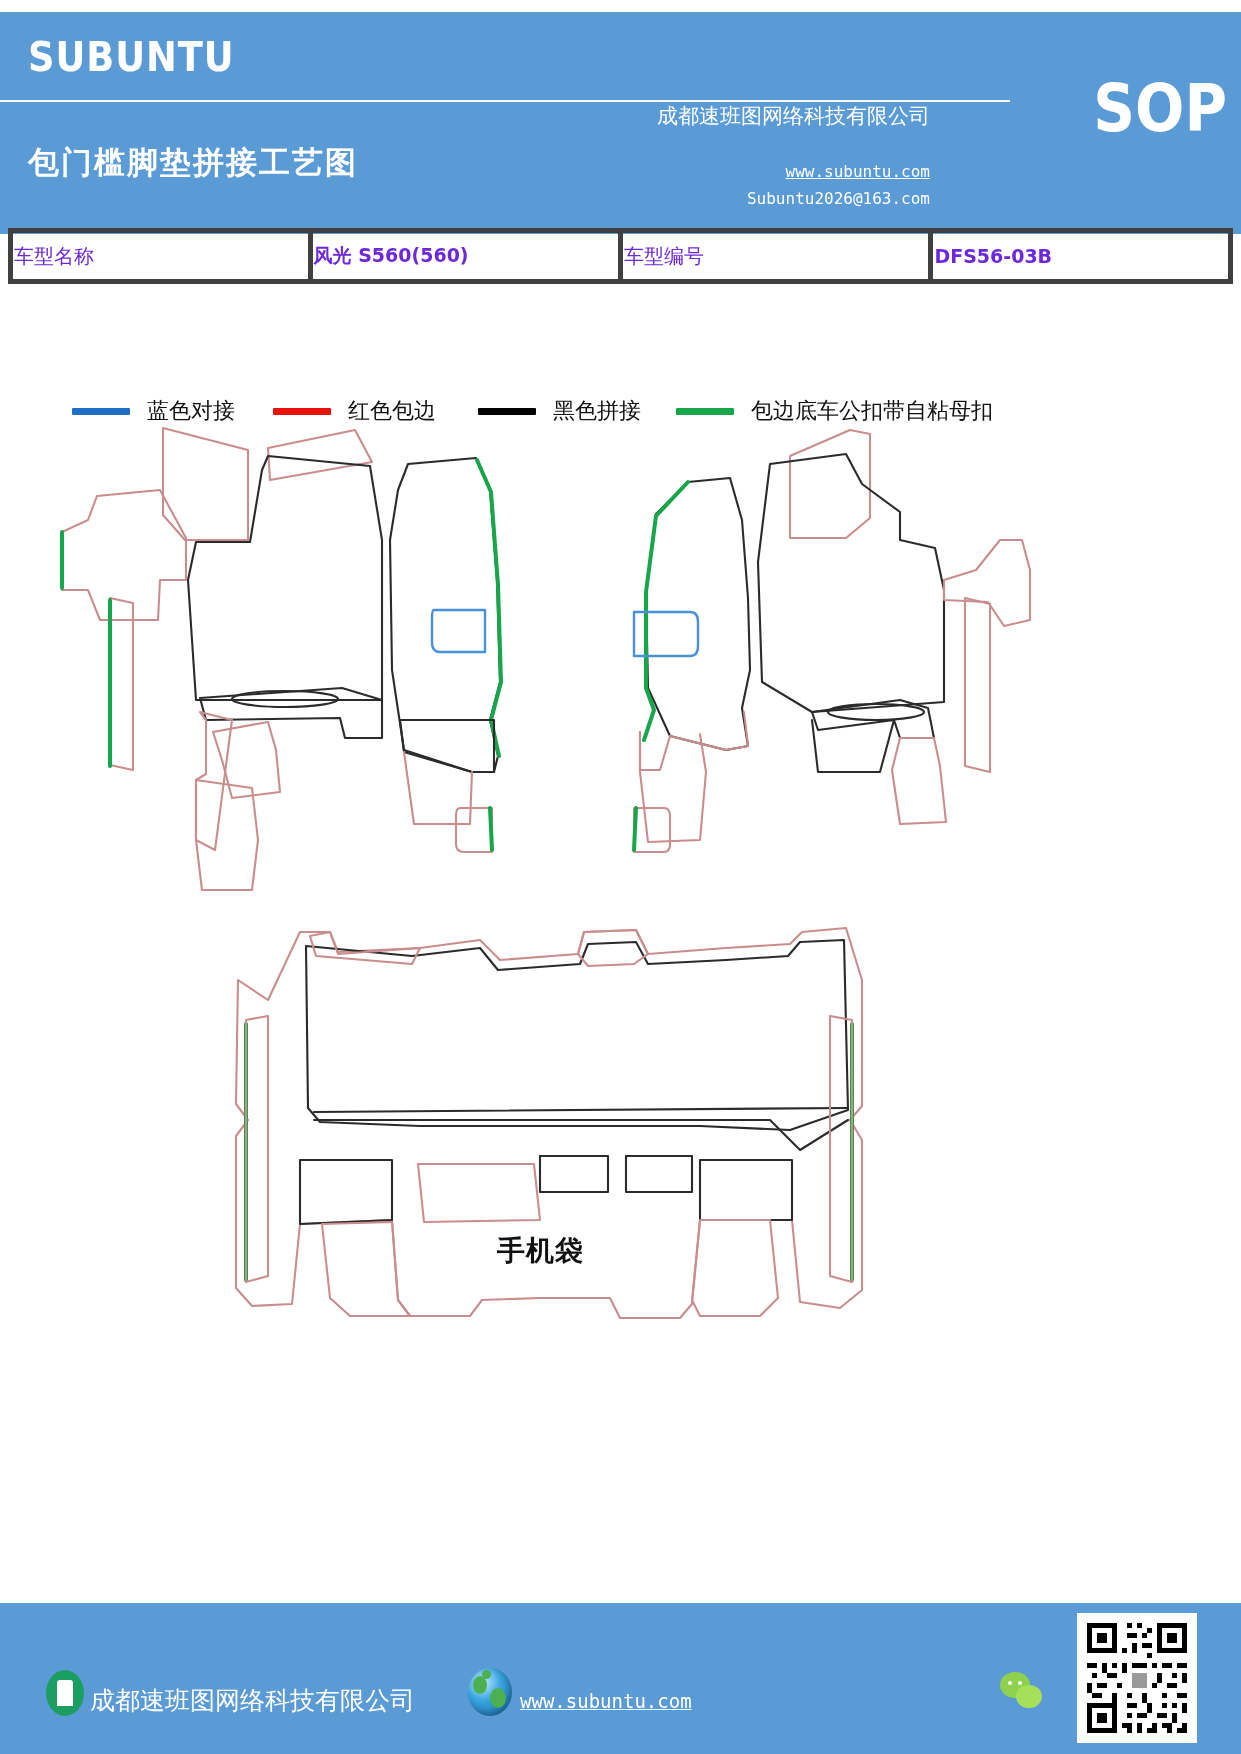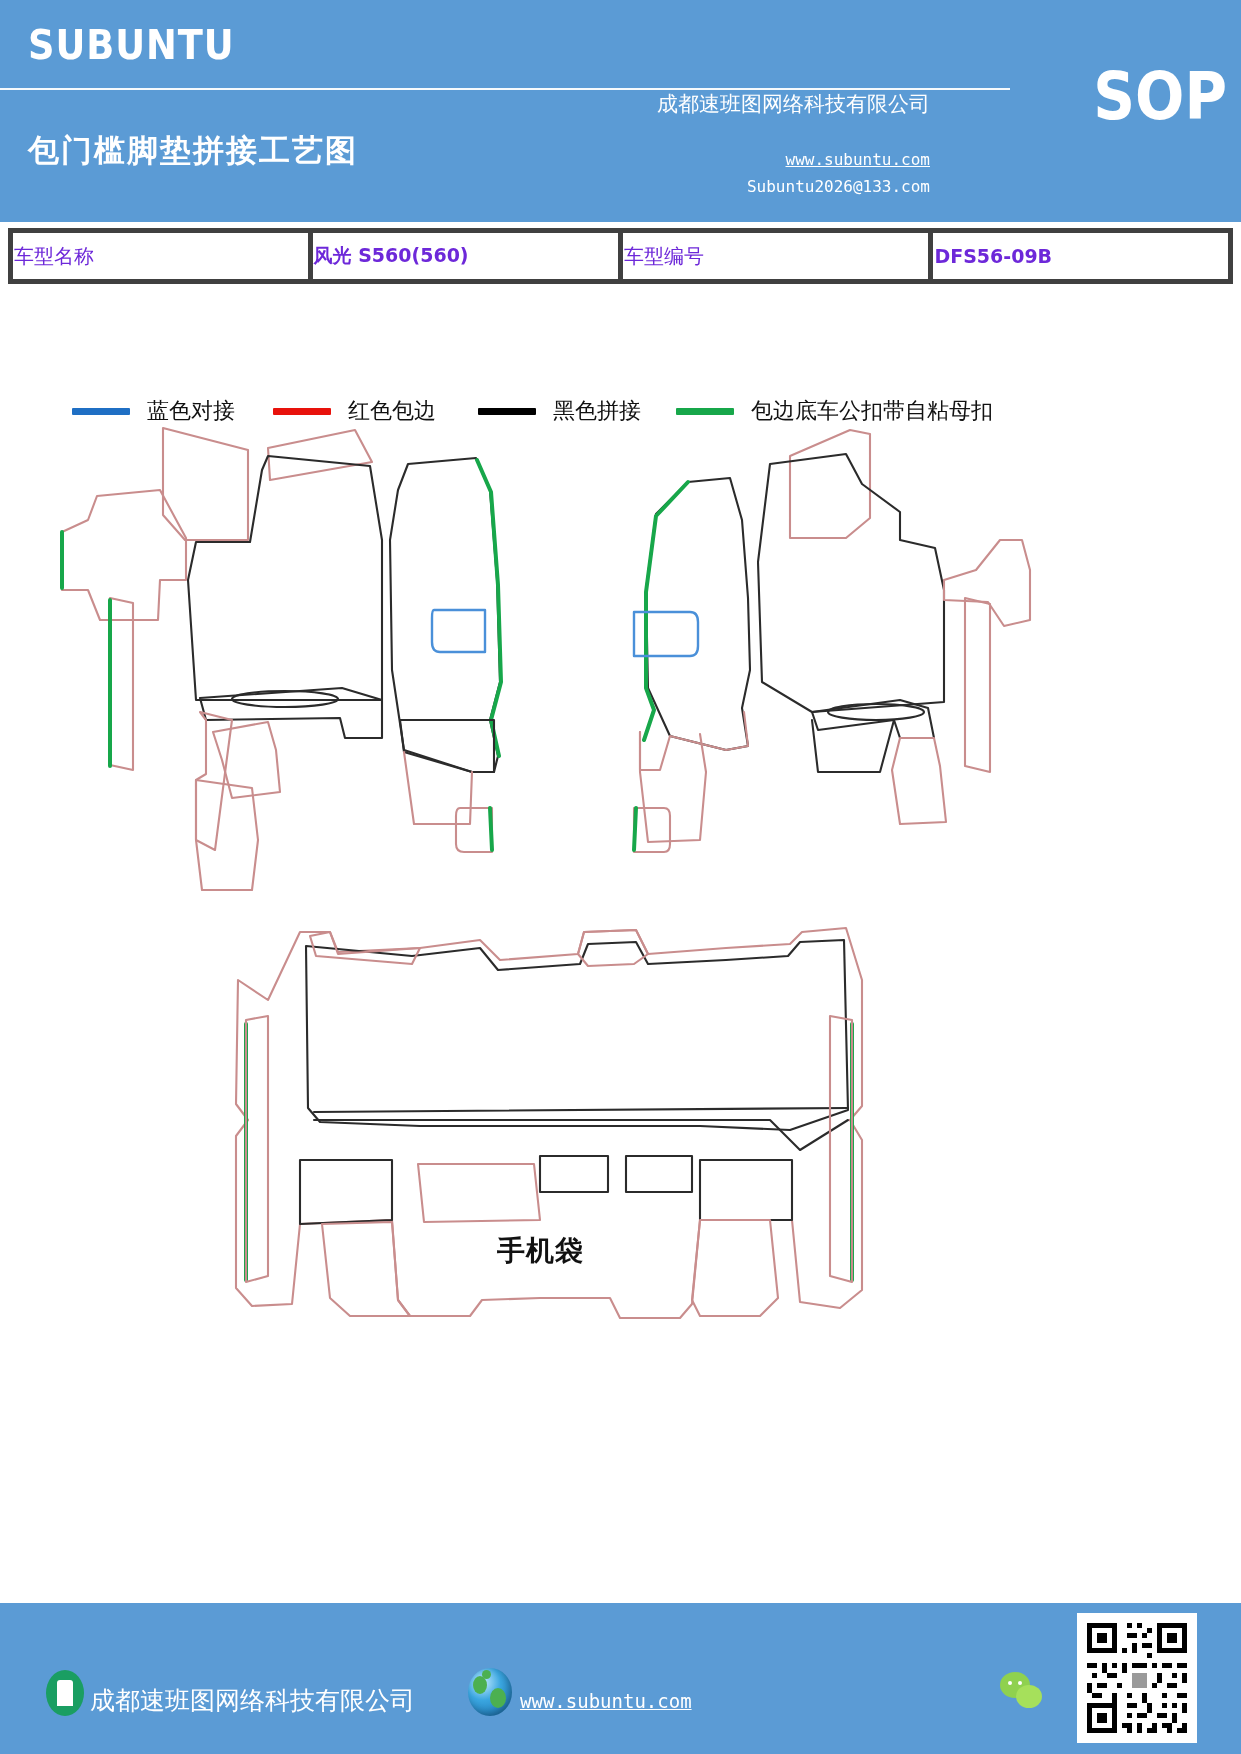--- a/index.html
+++ b/index.html
@@ -5,21 +5,21 @@
   html,body{margin:0;padding:0;}
   body{
     width:1241px;height:1754px;
     background:#ffffff;
     font-family:"Liberation Serif", serif;
     overflow:hidden;
     position:relative;
   }
   
   .header{
-    position:absolute;left:0;top:0;width:1241px;height:222px;
+    position:absolute;left:0;top:12px;width:1241px;height:222px;
     background:#5b9bd5;
   }
   .brand{
     position:absolute;left:28px;top:22px;
     font-family:"DejaVu Sans", sans-serif;
     font-weight:bold;font-size:40px;letter-spacing:1px;
     color:#ffffff;
     transform:scaleX(0.92);transform-origin:left center;
   }
   .hrule{
@@ -144,30 +144,30 @@
 </head>
 <body>
 
 <div class="header">
   <div class="brand">SUBUNTU</div>
   <div class="hrule"></div>
   <div class="company-name-top">成都速班图网络科技有限公司</div>
   <div class="sop">SOP</div>
   <div class="doc-title">包门槛脚垫拼接工艺图</div>
   <div class="web-top">www.subuntu.com</div>
-  <div class="mail-top">Subuntu2026@133.com</div>
+  <div class="mail-top">Subuntu2026@163.com</div>
 </div>
 
 <table class="spec-table">
   <tbody>
       <tr>
     <td class="c1">车型名称</td>
     <td class="c2 val">风光 S560(560)</td>
     <td class="c3">车型编号</td>
-    <td class="c4 val">DFS56-09B</td>
+    <td class="c4 val">DFS56-03B</td>
   </tr>
 </tbody>
   </table>
 
 <div class="legend">
   <div class="legend-item" style="left:72px">
     <span class="swatch" style="background:#1f6fc4"></span>
     <span class="legend-label">蓝色对接</span>
   </div>
   <div class="legend-item" style="left:273px">

